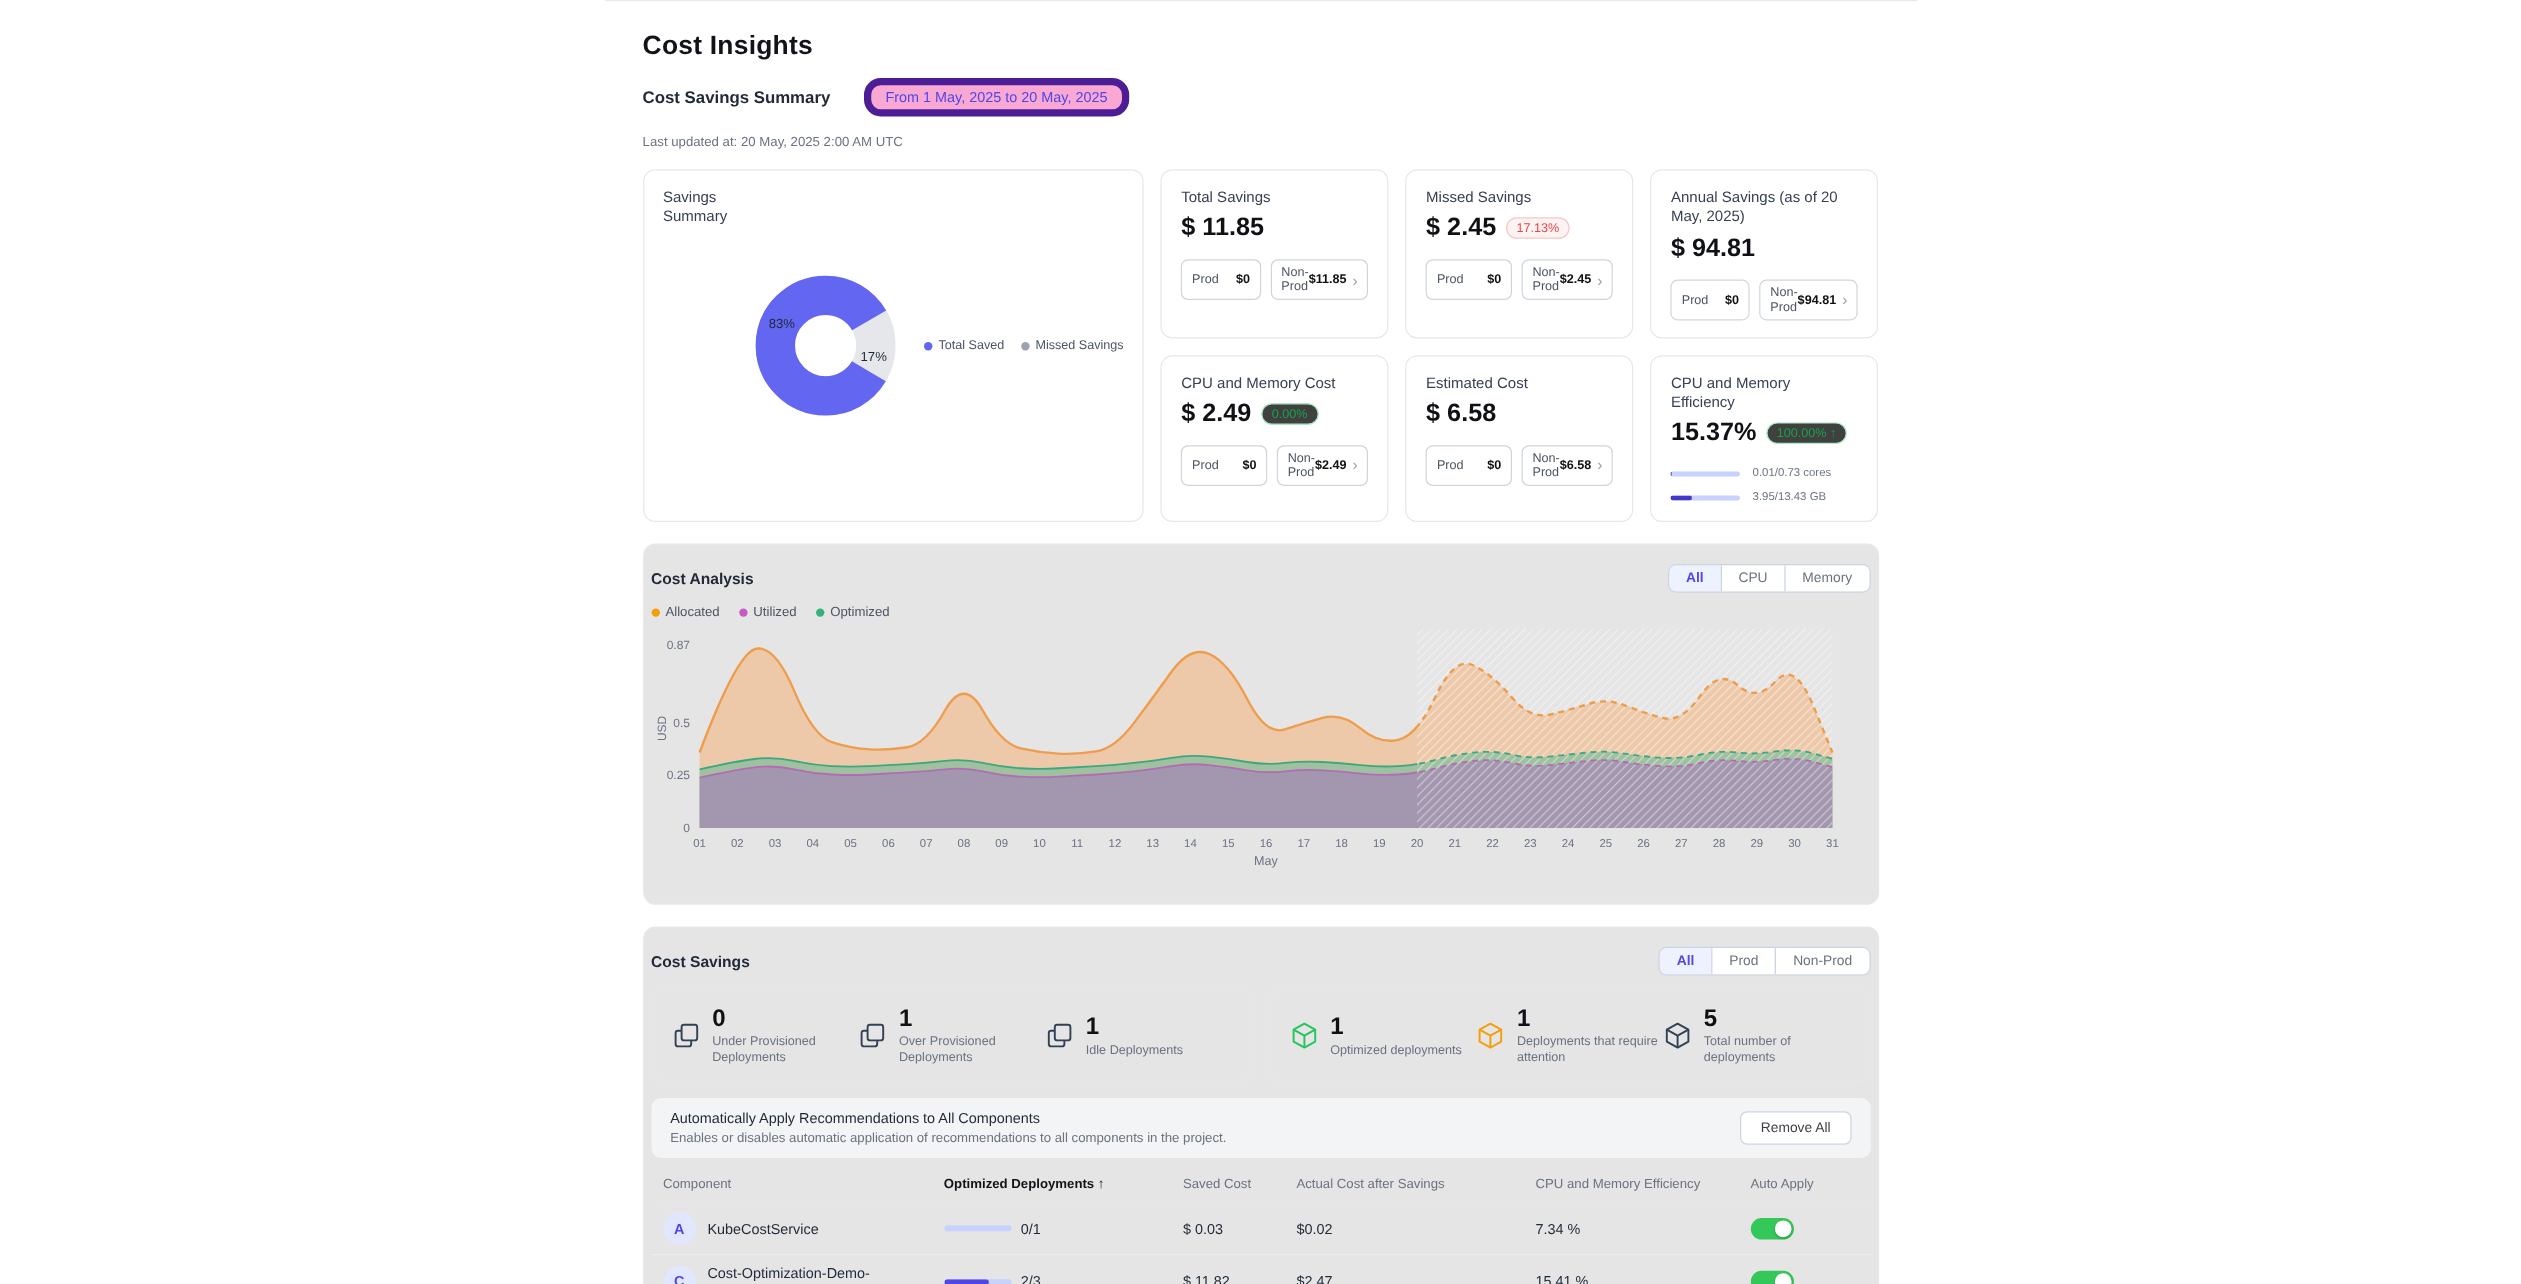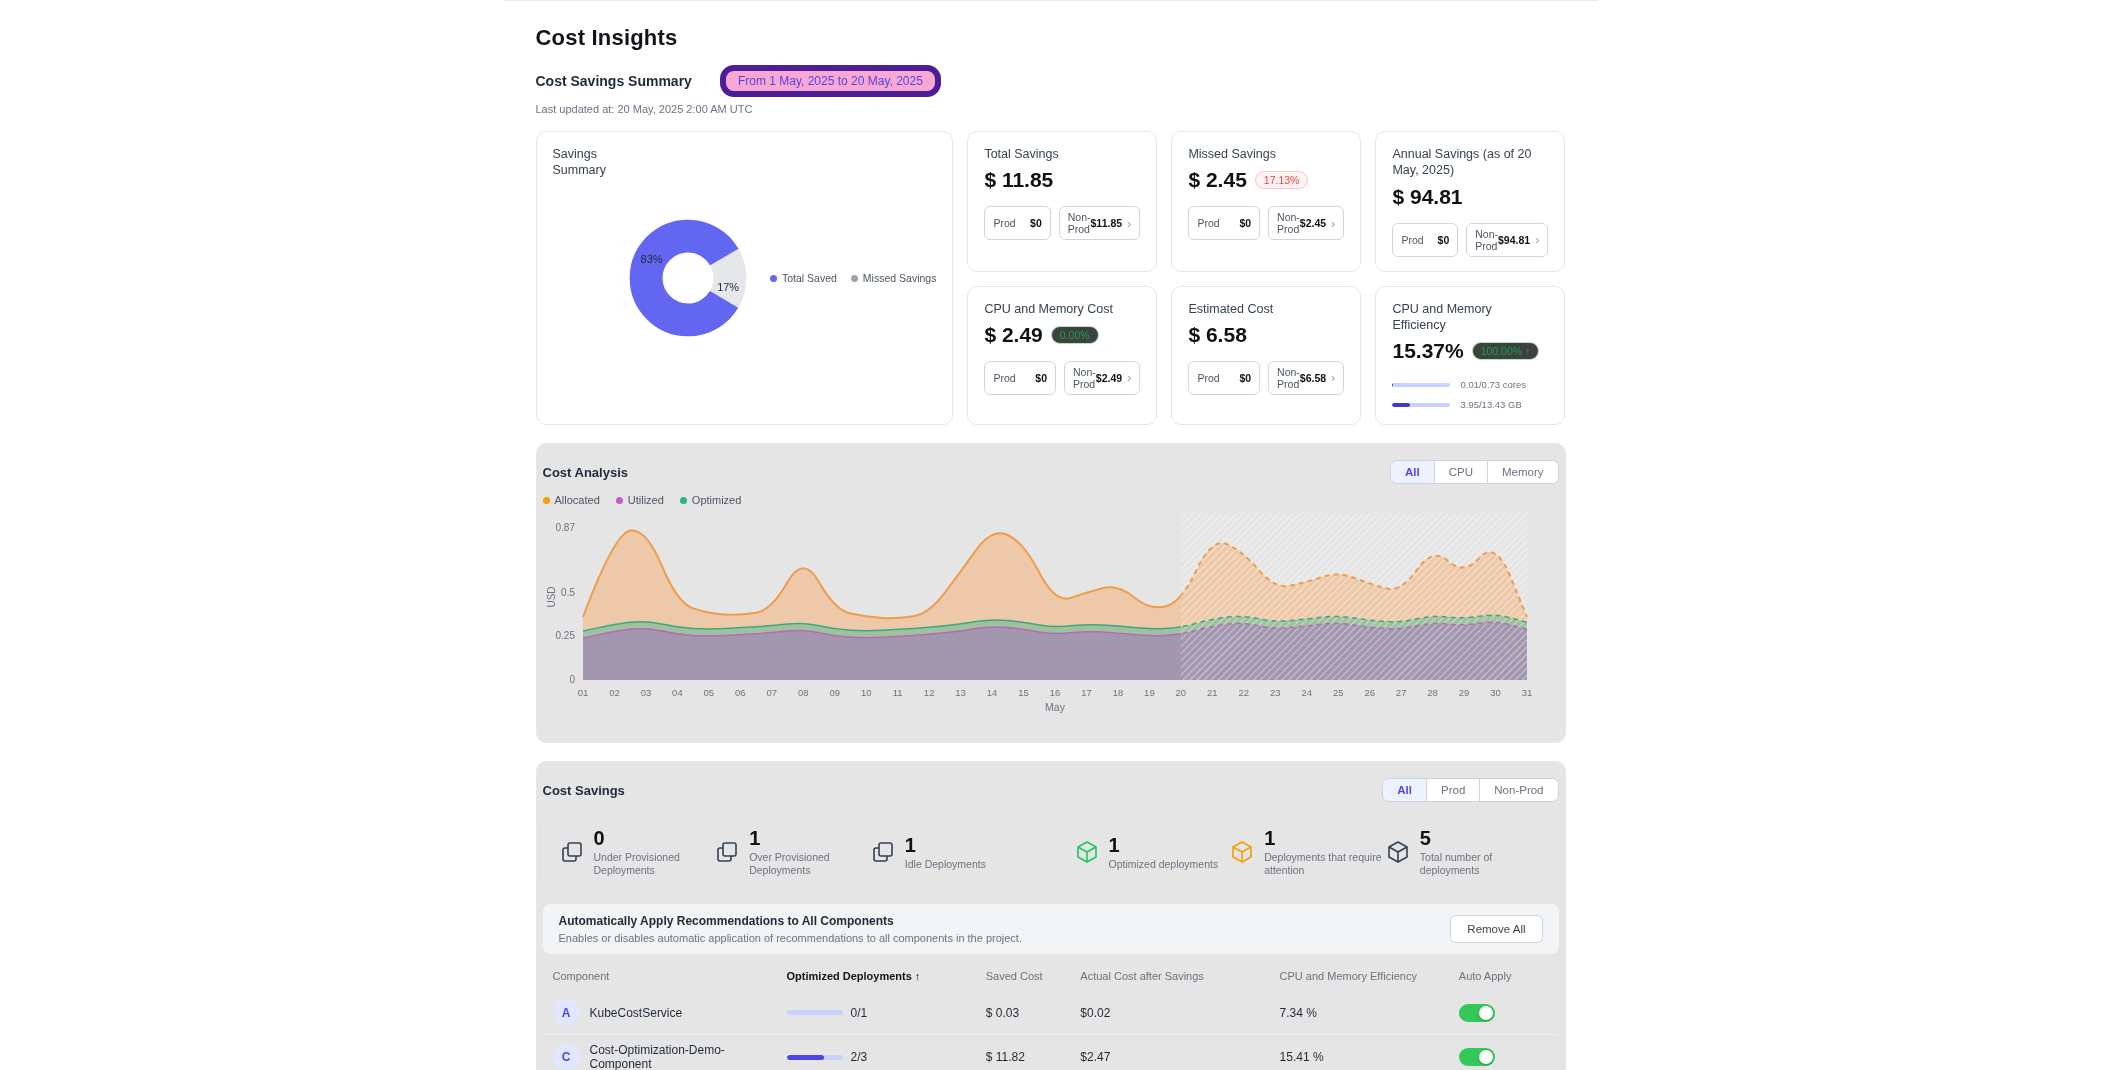--- a/index.html
+++ b/index.html
@@ -5,21 +5,21 @@
   *{box-sizing:border-box;margin:0;padding:0}
   html,body{width:2101px;height:1070px;overflow:hidden}
   body{background:#ffffff;font-family:"Liberation Sans",sans-serif;color:#18181b}
   .top-rule{width:1094px;margin:0 auto;border-top:1px solid #e8eaee}
   .container{width:1030px;margin:0 auto;padding-top:24px}
 
   .page-title{font-size:22px;font-weight:700;color:#111318;letter-spacing:.2px}
   .summary-row{display:flex;align-items:center;gap:28px;margin-top:14px}
   .section-title{font-size:14px;font-weight:700;color:#1f2937}
   .date-chip{font-size:12px;color:#4f46e5;border:6px solid #4c1d95;border-radius:14px;padding:3px 12px;background:#f9a8d4;cursor:pointer;white-space:nowrap}
-  .last-updated{font-size:11px;color:#6b7280;margin-top:6px}
+  .last-updated{font-size:11px;color:#6b7280;margin-top:16px}
 
   .cards-grid{display:grid;grid-template-columns:repeat(4,1fr);gap:14px;margin-top:16px}
   .card{background:#fff;border:1px solid #e5e7eb;border-radius:10px;padding:14px 16px}
   .donut-card{grid-row:1 / span 2;display:flex;flex-direction:row}
   .card-title{font-size:12.5px;color:#374151;line-height:1.3}
   .value-row{display:flex;align-items:center;gap:8px;margin-top:6px}
   .card-value{font-size:21px;font-weight:700;color:#0f1115}
   .badge{font-size:10.5px;border-radius:10px;padding:2px 8px;border:1px solid;white-space:nowrap}
   .badge.red{color:#ef4444;border-color:#fbc5c5;background:#fef3f3}
   .badge.green{color:#16a34a;border-color:#a7e8c0;background:#404040}
@@ -52,21 +52,21 @@
   .chart-legend{display:flex;gap:16px;margin-top:10px;font-size:11px;color:#4b5563}
 
   .stats-row{display:flex;gap:14px;margin-top:12px}
   .stats-box{flex:1;border:1px solid #e5e7eb;border-radius:8px;padding:12px 16px;display:flex;align-items:center}
   .stat-item{flex:1;display:flex;align-items:center;gap:10px}
   .stat-icon{flex:none;width:24px;height:24px}
   .stat-num{font-size:20px;font-weight:700;color:#0f1115;line-height:1.1}
   .stat-label{font-size:10.5px;color:#6b7280;max-width:118px;line-height:1.25;margin-top:2px}
 
   .banner{margin-top:14px;background:#f3f4f6;border-radius:8px;padding:10px 16px;display:flex;align-items:center;justify-content:space-between}
-  .banner-title{font-size:12px;font-weight:700;color:#1f2937}
+  .banner-title{font-size:12px;font-weight:400;color:#1f2937}
   .banner-desc{font-size:11px;color:#6b7280;margin-top:4px}
   .remove-all-btn{font-size:11.5px;color:#3f3f46;background:#fff;border:1px solid #cbd5e1;border-radius:6px;padding:7px 16px;cursor:pointer;white-space:nowrap;font-family:inherit}
 
   .table{margin-top:8px}
   .thead,.trow{display:flex;align-items:center}
   .thead{border-bottom:1px solid #e5e7eb;padding:8px 10px}
   .trow{border-bottom:1px solid #eceef1;padding:8px 10px;min-height:44px}
   .th{font-size:11px;color:#6b7280}
   .th.sorted{color:#111318;font-weight:700}
   .sort-arrow{font-size:11px;margin-left:3px}

